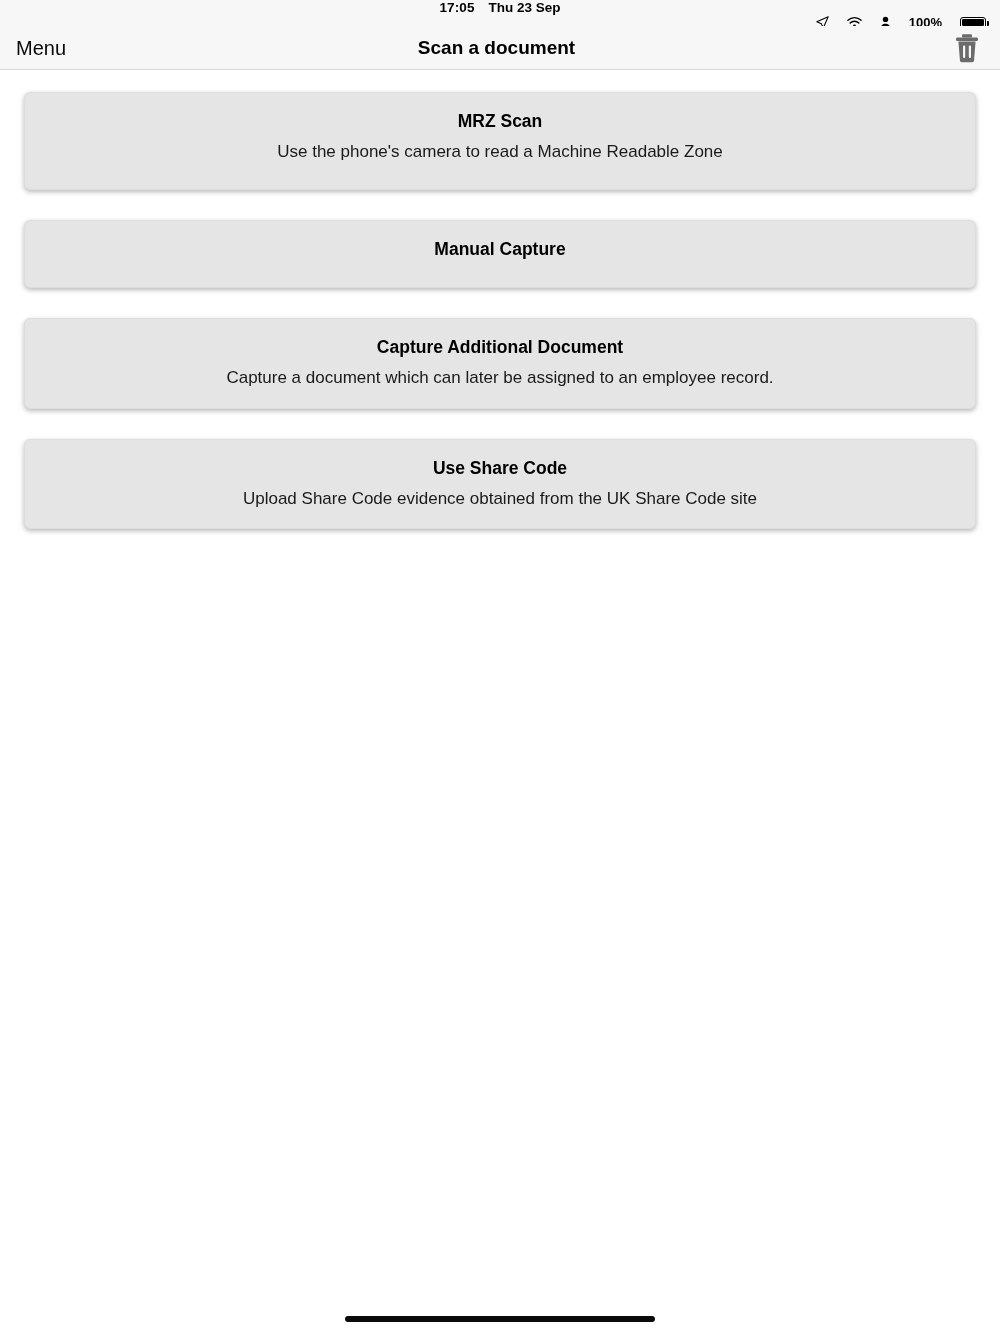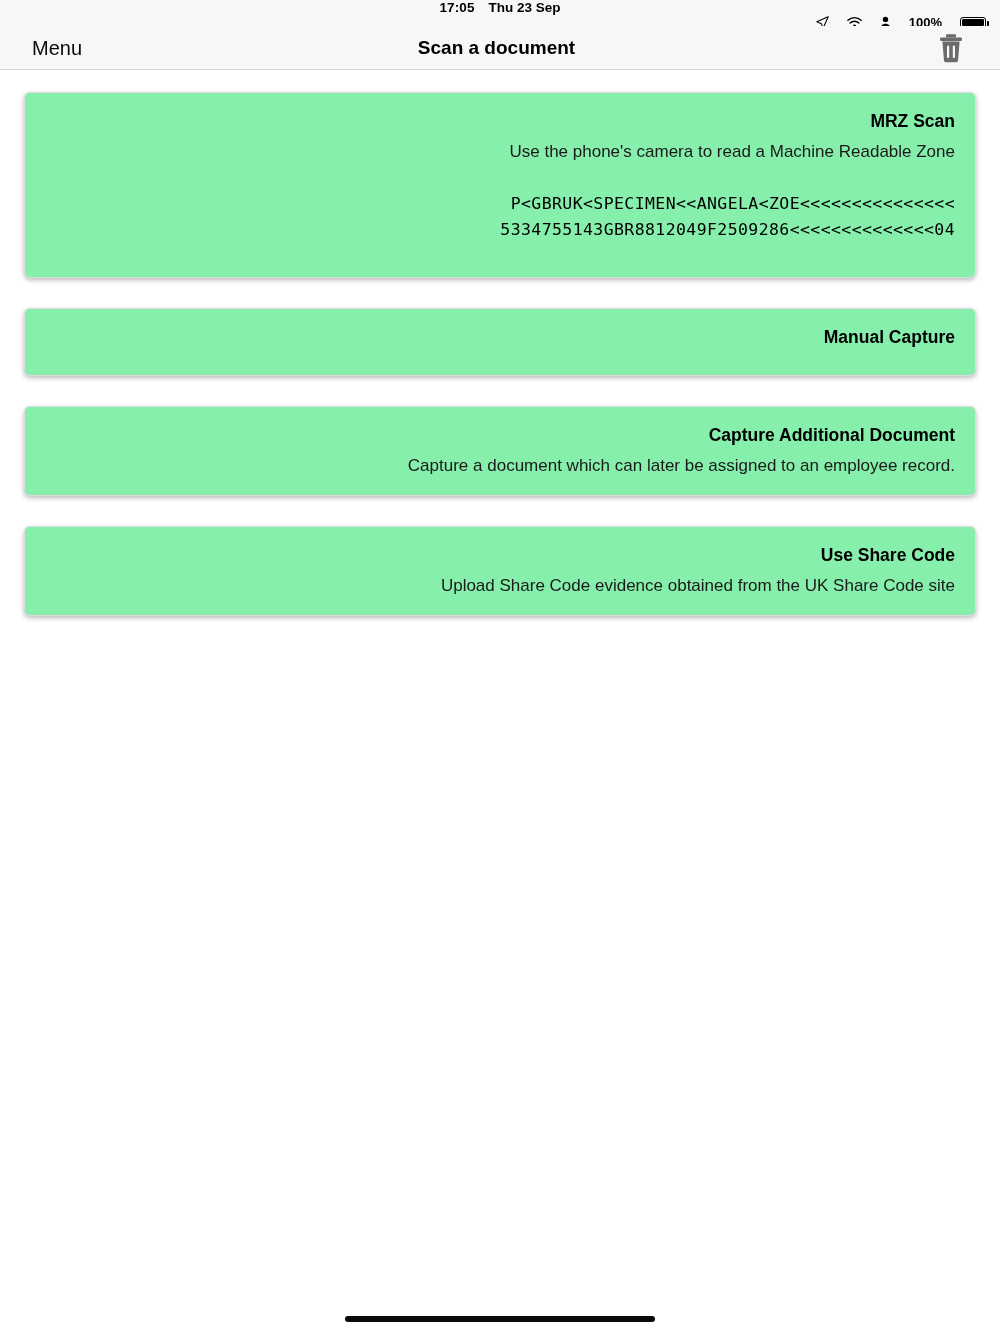--- a/index.html
+++ b/index.html
@@ -61,21 +61,21 @@
   }
 
   
   .nav-bar {
     height: 44px;
     background: #f7f7f7;
     border-bottom: 1px solid #d8d8d8;
     display: flex;
     align-items: center;
     position: relative;
-    padding: 0 32px;
+    padding: 0 16px;
   }
   .nav-menu {
     font-size: 20px;
     color: #0a0a0a;
     cursor: pointer;
     line-height: 1;
   }
   .nav-title {
     position: absolute;
     left: 0; right: 7px;
@@ -93,27 +93,27 @@
     align-items: center;
     justify-content: center;
     cursor: pointer;
   }
 
   
   .content {
     padding: 22px 24px 0 24px;
   }
   .card {
-    background: #86efac;
+    background: #e5e5e5;
     border: 1px solid #dddddd;
     border-radius: 6px;
     box-shadow: 0 2px 5px rgba(0,0,0,0.28);
     margin-bottom: 20px;
     padding: 18px 20px 20px 20px;
-    text-align: right;
+    text-align: center;
     cursor: pointer;
   }
   .card-title {
     font-size: 17.5px;
     font-weight: 700;
     color: #000;
     margin-bottom: 9px;
   }
   .card-sub {
     font-size: 17px;
@@ -190,24 +190,20 @@
       <rect x="15.8" y="12.5" width="2.2" height="12.5" rx="1" fill="#f7f7f7"></rect>
     </svg>
   </div>
 </div>
 
 <div class="content">
 
   <div class="card mrz">
     <div class="card-title">MRZ Scan</div>
     <div class="card-sub">Use the phone's camera to read a Machine Readable Zone</div>
-    <div class="mrz-block">
-      <div>P&lt;GBRUK&lt;SPECIMEN&lt;&lt;ANGELA&lt;ZOE&lt;&lt;&lt;&lt;&lt;&lt;&lt;&lt;&lt;&lt;&lt;&lt;&lt;&lt;&lt;</div>
-      <div>5334755143GBR8812049F2509286&lt;&lt;&lt;&lt;&lt;&lt;&lt;&lt;&lt;&lt;&lt;&lt;&lt;&lt;04</div>
-    </div>
   </div>
 
   <div class="card manual">
     <div class="card-title">Manual Capture</div>
   </div>
 
   <div class="card additional">
     <div class="card-title">Capture Additional Document</div>
     <div class="card-sub">Capture a document which can later be assigned to an employee record.</div>
   </div>

